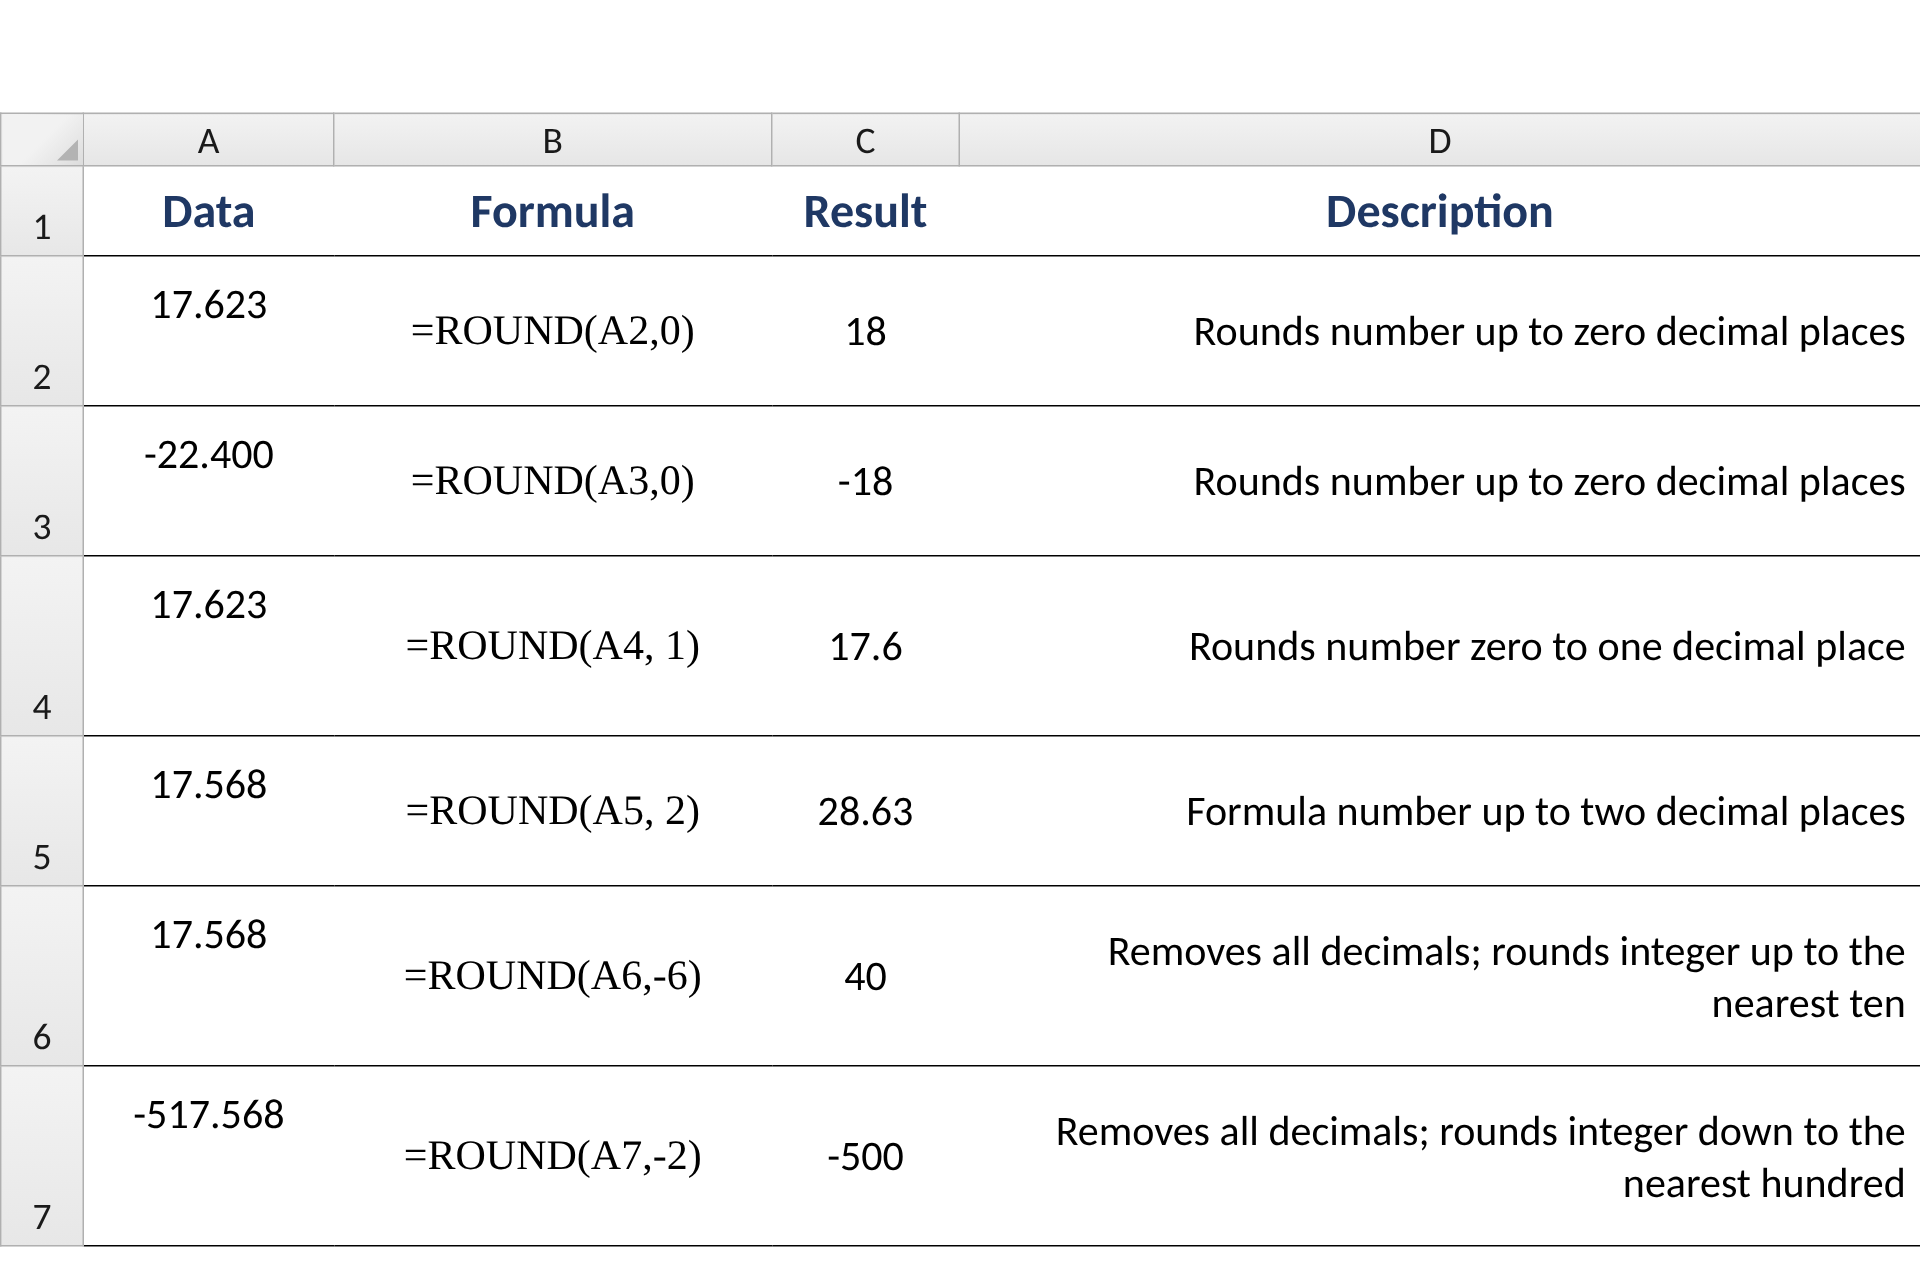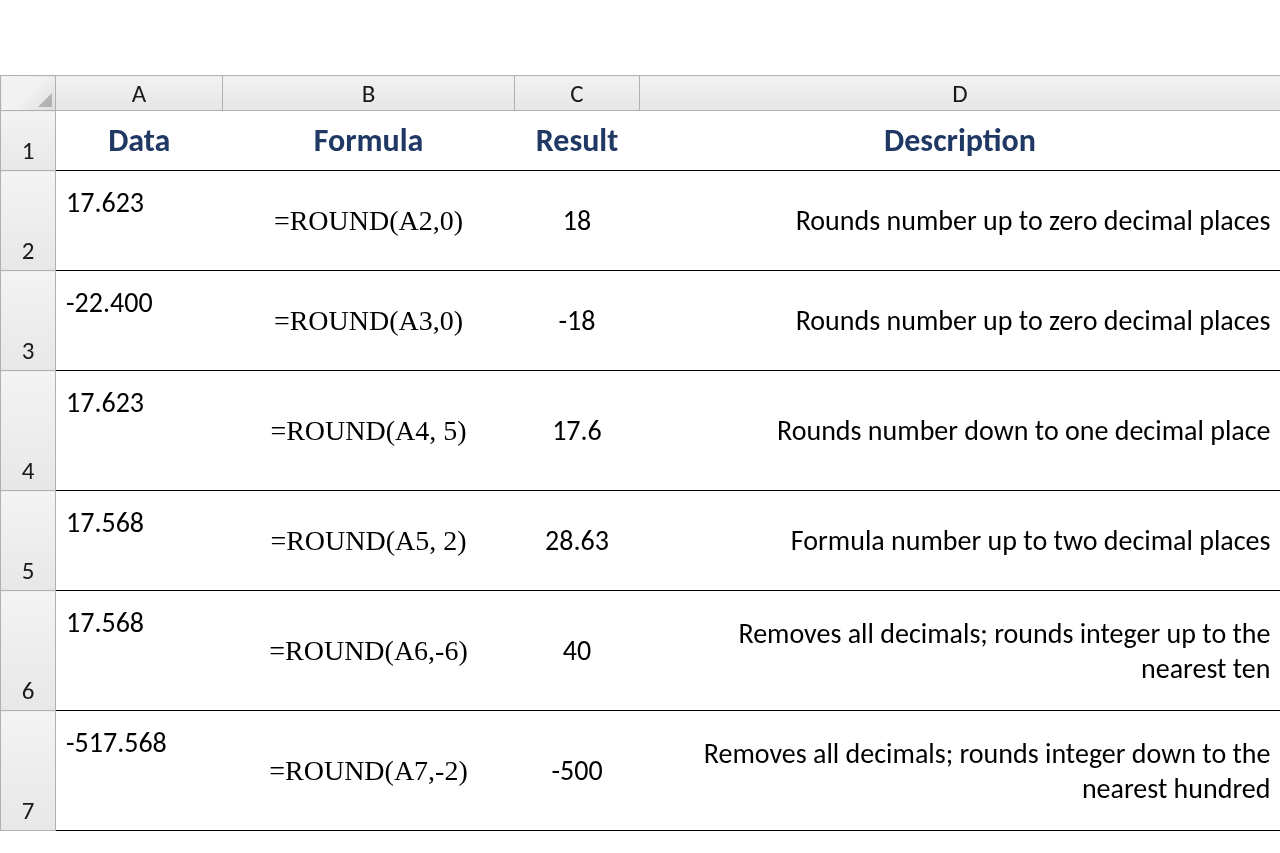--- a/index.html
+++ b/index.html
@@ -78,21 +78,21 @@
     color: #1f3864;
     font-weight: bold;
     font-size: 32px;
     text-align: center;
     height: 60px;
     border-top: 1.5px solid #000;
   }
   tr.data-row td.cell { height: 100px; }
   tr.tall td.cell { height: 120px; }
 
-  td.cell.c-data   { text-align: left; vertical-align: top; padding-top:14px;}
+  td.cell.c-data   { text-align: center; vertical-align: top; padding-top:14px;}
   td.cell.c-formula{ text-align: center; vertical-align: middle; font-family: Liberation Serif, serif;}
   td.cell.c-result { text-align: center; vertical-align: middle;}
   td.cell.c-desc   { text-align: right;   vertical-align: middle; line-height:1.25;}
 </style>
 </head>
 <body>
 
 <div class="sheet">
 <table>
   <colgroup>
@@ -132,23 +132,23 @@
     <th class="rowhdr">3</th>
     <td class="cell c-data">-22.400</td>
     <td class="cell c-formula">=ROUND(A3,0)</td>
     <td class="cell c-result">-18</td>
     <td class="cell c-desc">Rounds number up to zero decimal places</td>
   </tr>
 
   <tr class="data-row tall">
     <th class="rowhdr">4</th>
     <td class="cell c-data">17.623</td>
-    <td class="cell c-formula">=ROUND(A4, 5)</td>
+    <td class="cell c-formula">=ROUND(A4, 1)</td>
     <td class="cell c-result">17.6</td>
-    <td class="cell c-desc">Rounds number down to one decimal place</td>
+    <td class="cell c-desc">Rounds number zero to one decimal place</td>
   </tr>
 
   <tr class="data-row">
     <th class="rowhdr">5</th>
     <td class="cell c-data">17.568</td>
     <td class="cell c-formula">=ROUND(A5, 2)</td>
     <td class="cell c-result">28.63</td>
     <td class="cell c-desc">Formula number up to two decimal places</td>
   </tr>
 

